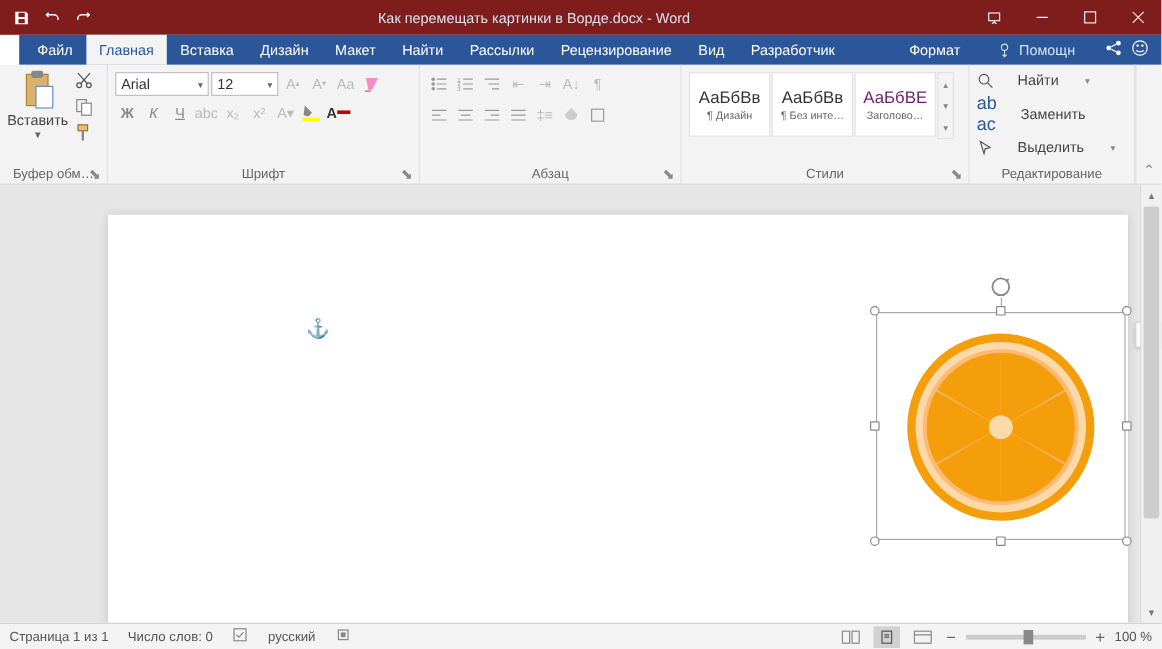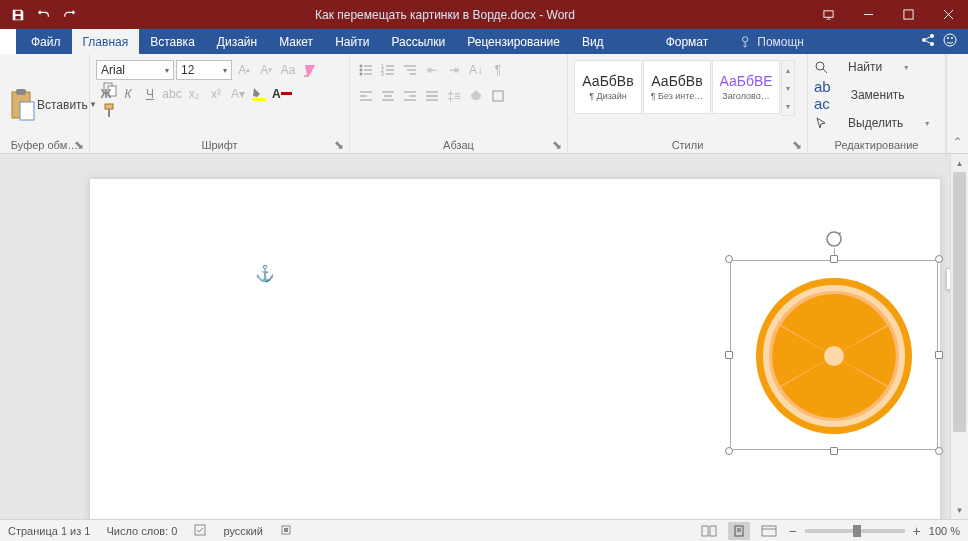--- a/index.html
+++ b/index.html
@@ -20,21 +20,21 @@
 .tab.format { margin-left: 40px; color: #fff; }
 .tell-me { margin-left: 20px; display: flex; align-items: center; gap: 4px; color: #d9e3f0; }
 .share-smile { margin-left: auto; display: flex; gap: 6px; padding-right: 10px; align-items: center; }
 
 .ribbon { height: 100px; background: #f3f3f3; border-bottom: 1px solid #d4d4d4; display: flex; }
 .group { border-right: 1px solid #e1e1e1; padding: 2px 6px 0 6px; display: flex; flex-direction: column; position: relative; }
 .group-label { position: absolute; bottom: 2px; left: 0; right: 0; text-align: center; font-size: 11px; color: #666; }
 .group-body { flex: 1; display: flex; gap: 4px; }
 .dlg-launcher { position: absolute; bottom: 3px; right: 3px; width: 12px; height: 12px; color: #888; }
 
-.clip-col { display: flex; align-items: center; gap: 1px; padding: 2px 0; }
+.clip-col { display: flex; flex-direction: column; align-items: center; gap: 1px; padding: 2px 0; }
 .clip-side { display: flex; flex-direction: column; gap: 4px; padding-top: 2px; }
 .small-icon { width: 18px; height: 18px; display: flex; align-items: center; justify-content: center; }
 
 .font-rows { display: flex; flex-direction: column; gap: 4px; padding-top: 4px; }
 .row { display: flex; align-items: center; gap: 2px; }
 .combo { background: #fff; border: 1px solid #c0c0c0; height: 20px; display: flex; align-items: center; padding: 0 4px; font-size: 12px; color: #333; }
 .combo .dd { margin-left: auto; color: #666; font-size: 8px; }
 .rb { width: 20px; height: 20px; display: flex; align-items: center; justify-content: center; color: #888; }
 .rb.dim { color: #bbb; }
 
@@ -126,20 +126,21 @@
 <div class="tabbar">
   <div class="tab">Файл</div>
   <div class="tab active">Главная</div>
   <div class="tab">Вставка</div>
   <div class="tab">Дизайн</div>
   <div class="tab">Макет</div>
   <div class="tab">Найти</div>
   <div class="tab">Рассылки</div>
   <div class="tab">Рецензирование</div>
   <div class="tab">Вид</div>
+  <div class="tab">Разработчик</div>
   <div class="tab format">Формат</div>
   <div class="tell-me">
     <svg width="14" height="14" viewBox="0 0 16 16">
         <circle cx="7" cy="5" r="3" fill="none" stroke="#d9e3f0"></circle>
         <path d="M7 8v5M5 12l2 2 2-2" stroke="#d9e3f0" fill="none"></path>
       </svg>
     <span>Помощн</span>
   </div>
   <div class="share-smile">
     <div><svg width="16" height="16" viewBox="0 0 16 16">
@@ -326,21 +327,21 @@
     <div class="styles-body">
       <div class="style-item">
         <div class="style-preview">АаБбВв</div>
         <div class="style-name">¶ Дизайн</div>
       </div>
       <div class="style-item">
         <div class="style-preview">АаБбВв</div>
         <div class="style-name">¶ Без инте…</div>
       </div>
       <div class="style-item">
-        <div class="style-preview" style="color:#8b5cf6">АаБбВЕ</div>
+        <div class="style-preview" style="color:#701a75">АаБбВЕ</div>
         <div class="style-name">Заголово…</div>
       </div>
       <div class="style-nav">
           <div>▴</div>
           <div>▾</div>
           <div>▾</div>
         </div>
     </div>
     <div class="group-label">Стили</div>
     <div class="dlg-launcher">⬊</div>

